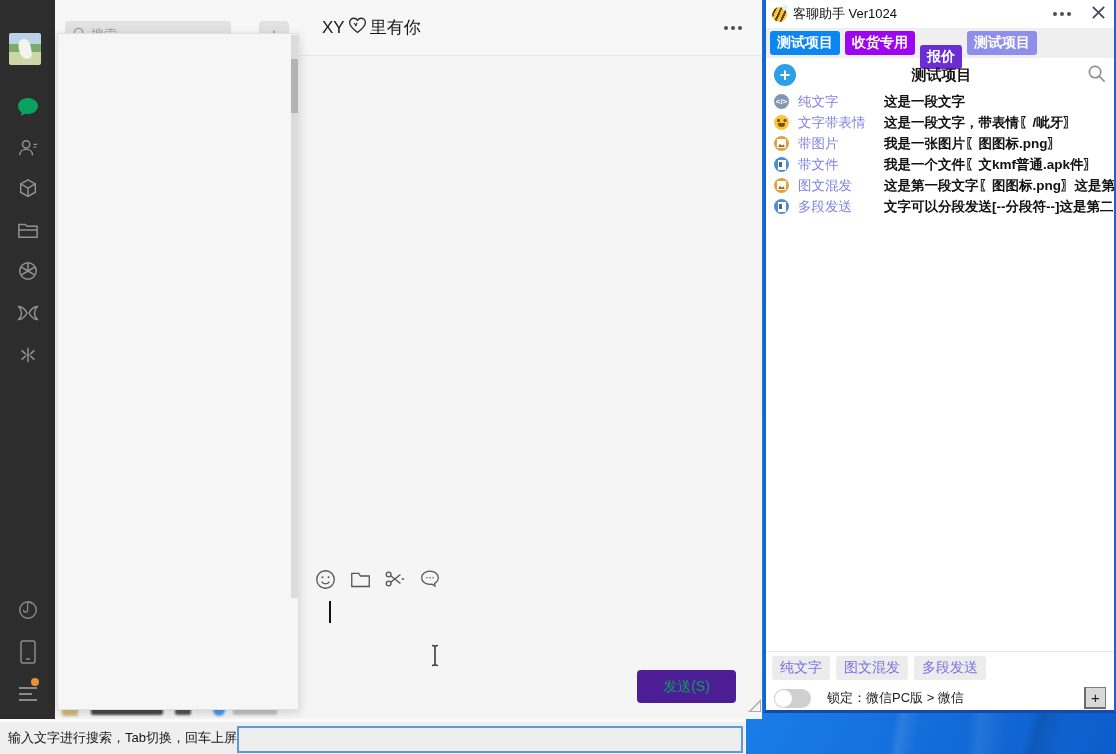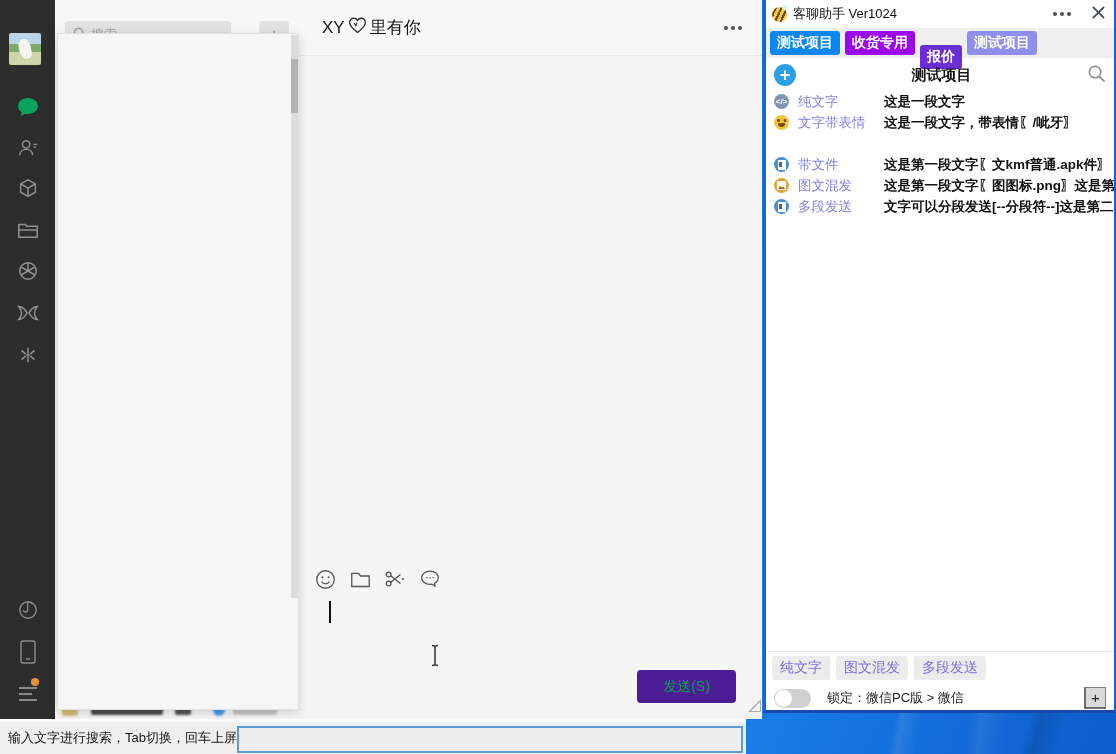--- a/index.html
+++ b/index.html
@@ -326,26 +326,33 @@
   <div class="abs h-row" style="top:91px;">
     <span class="ric ric-circle ric-code">&lt;/&gt;</span>
     <span class="rlabel">纯文字</span>
     <span class="rcontent">这是一段文字</span>
   </div>
   <div class="abs h-row" style="top:112px;">
     <span class="ric ric-circle ric-smile"></span>
     <span class="rlabel">文字带表情</span>
     <span class="rcontent">这是一段文字，带表情〖/呲牙〗</span>
   </div>
+  <div class="abs h-row" style="top:133px;">
+    <span class="ric ric-circle ric-img">
+        <i></i>
+      </span>
+    <span class="rlabel">带图片</span>
+    <span class="rcontent">我是一张图片〖图图标.png〗</span>
+  </div>
   <div class="abs h-row" style="top:154px;">
     <span class="ric ric-circle ric-file">
         <i></i>
       </span>
     <span class="rlabel">带文件</span>
-    <span class="rcontent">这是第一段文字〖文kmf普通.apk件〗</span>
+    <span class="rcontent">我是一个文件〖文kmf普通.apk件〗</span>
   </div>
   <div class="abs h-row" style="top:175px;">
     <span class="ric ric-circle ric-img">
         <i></i>
       </span>
     <span class="rlabel">图文混发</span>
     <span class="rcontent">这是第一段文字〖图图标.png〗这是第...</span>
   </div>
   <div class="abs h-row" style="top:196px;">
     <span class="ric ric-circle ric-file">

